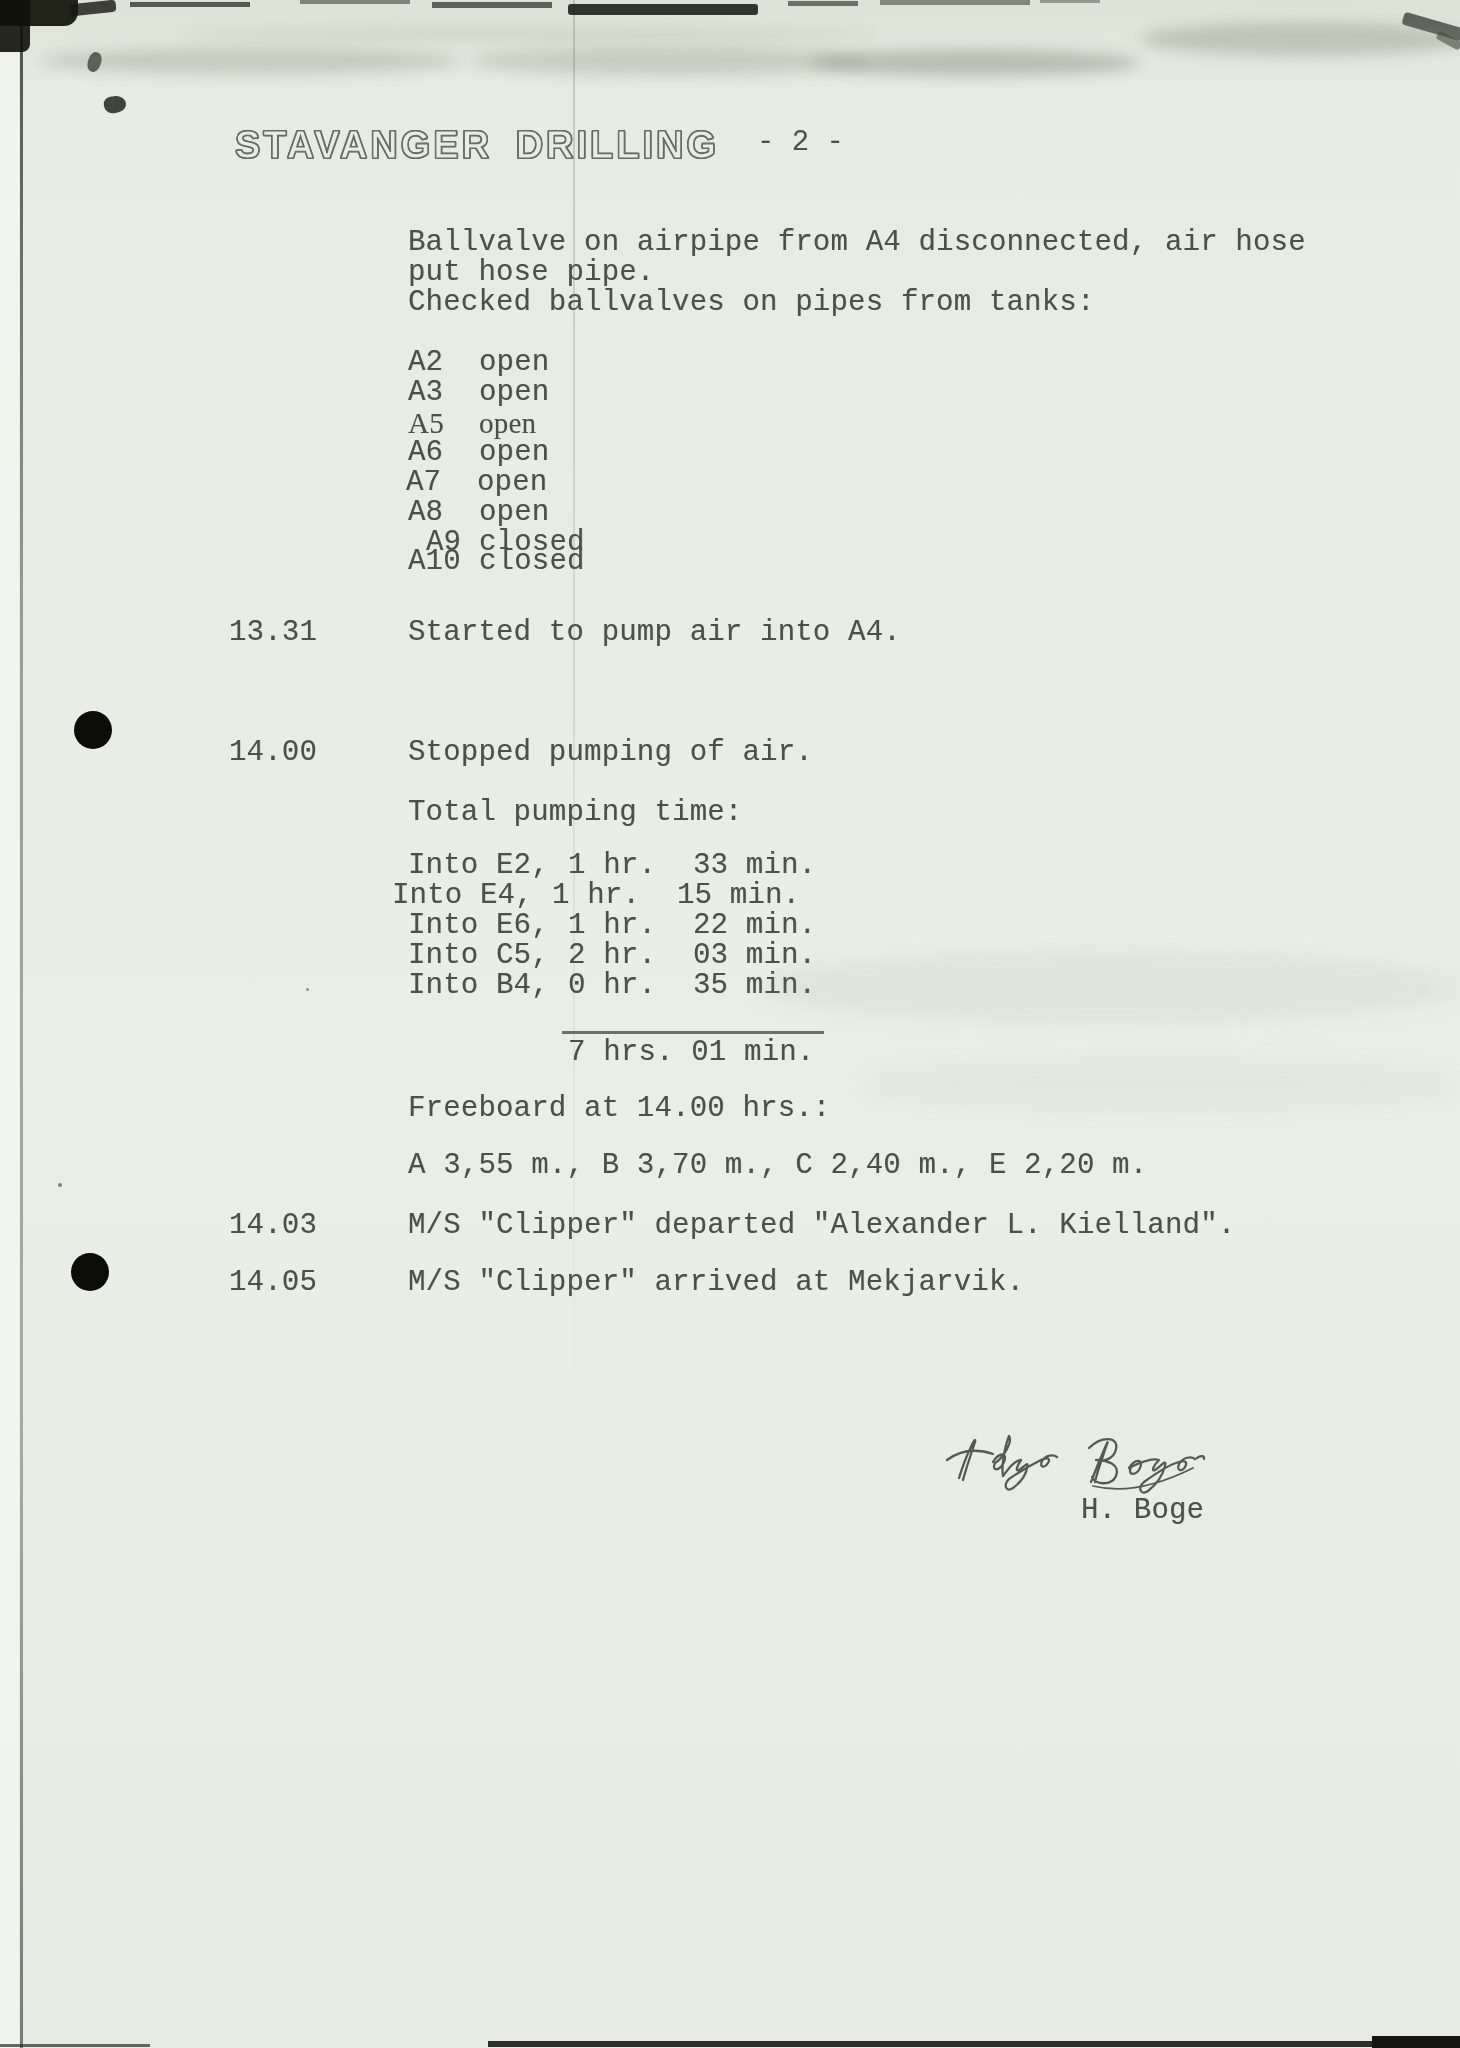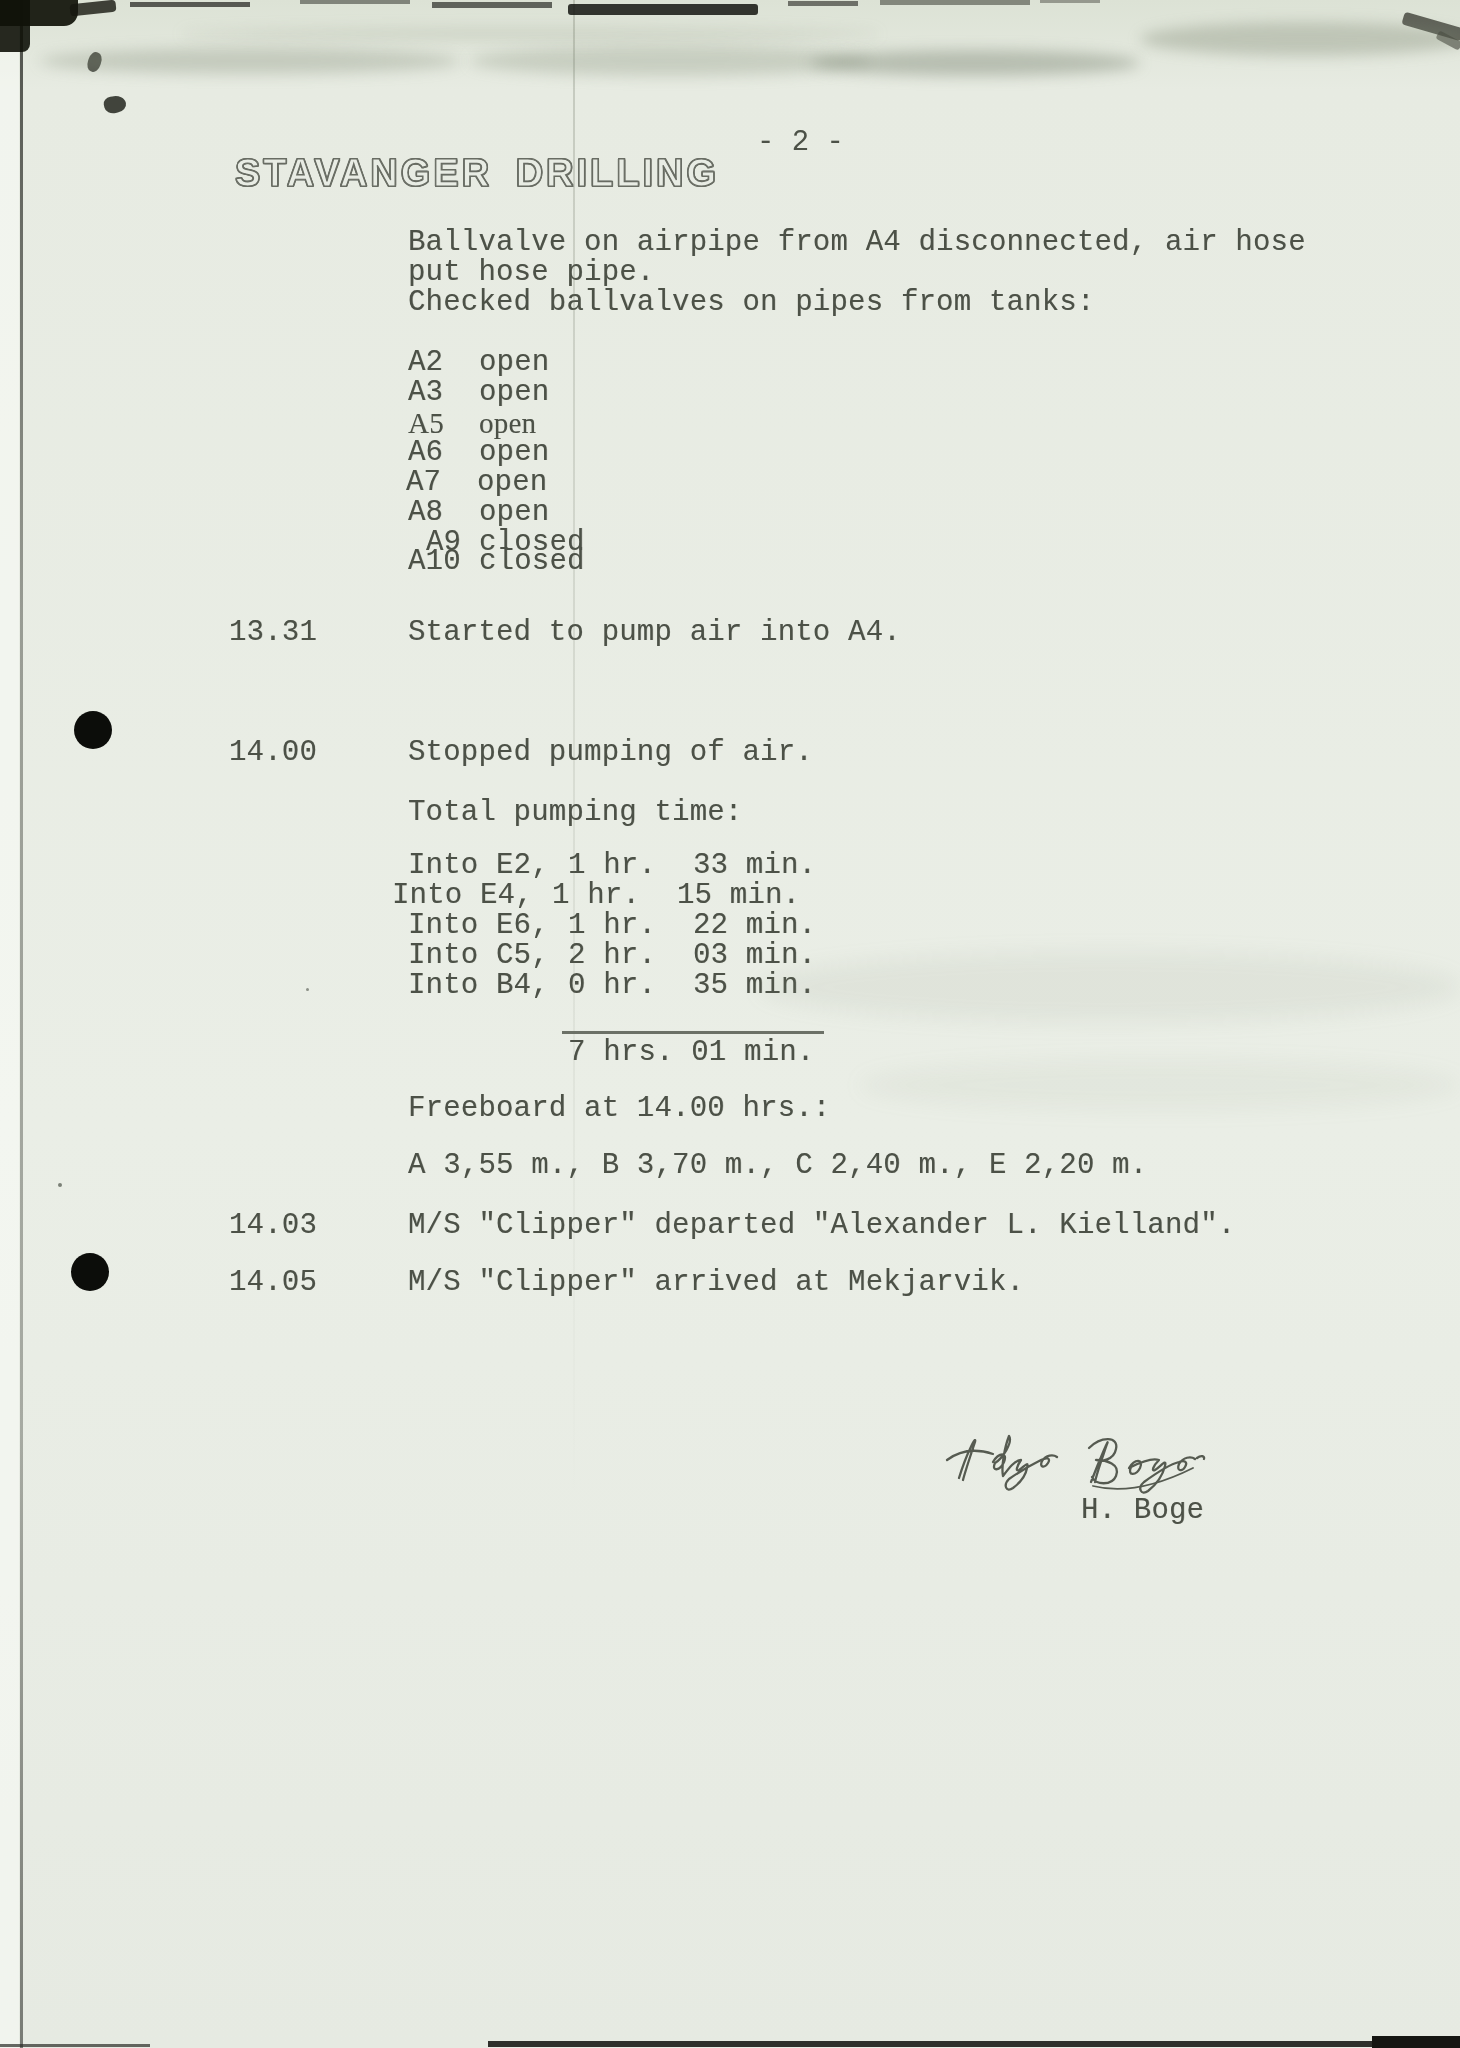--- a/index.html
+++ b/index.html
@@ -22,21 +22,20 @@
   .pump-hrs{display:inline-block;width:125px;}
   
   .logo{
     position:absolute;left:235px;top:124px;
     font-family:"Liberation Sans",sans-serif;font-weight:700;
     font-size:38px;letter-spacing:3px;word-spacing:10px;
     color:#e9ede5;opacity:.88;
     -webkit-text-stroke:1.2px #565a51;
     text-shadow:1px 0 #5a5e55,-1px 0 #5a5e55,0 1px #5a5e55,0 -1px #5a5e55,
                 .8px .8px #5a5e55,-.8px .8px #5a5e55,.8px -.8px #5a5e55,-.8px -.8px #5a5e55;
-    margin-top:28px;
   }
   .pagenum{position:absolute;left:757px;top:126px;font-size:29px;color:#4c5147;
     font-family:"Liberation Mono","DejaVu Sans Mono",monospace;white-space:pre;}
   .sum-line{position:absolute;left:562px;top:1031px;width:262px;height:3px;
     background:#4c5147;opacity:.8;}
   
   .art{position:absolute;}
   .smudge{position:absolute;border-radius:50%;filter:blur(7px);}
   .punch{position:absolute;width:38px;height:38px;border-radius:50%;background:#0c0d0a;}
   .vline{position:absolute;left:20px;top:0;width:3px;height:2048px;

